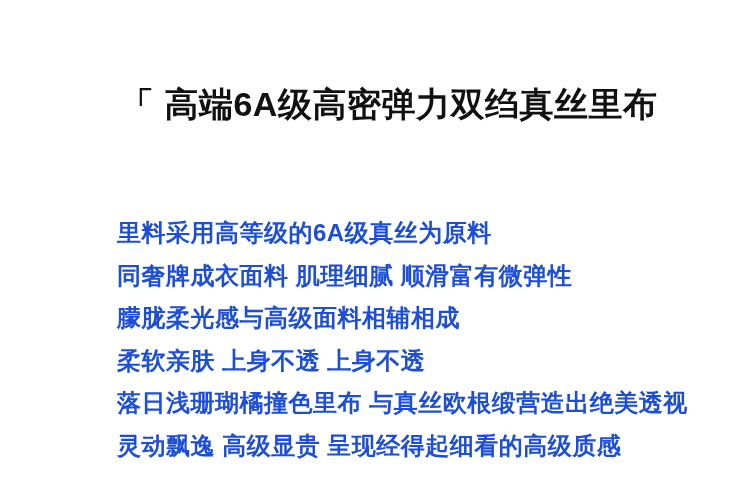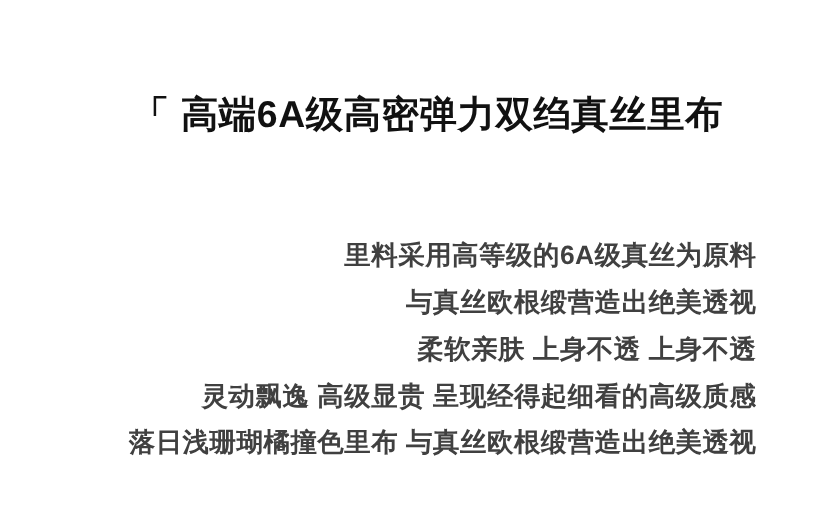--- a/index.html
+++ b/index.html
@@ -7,21 +7,20 @@
     padding: 0;
     background: #ffffff;
   }
   .canvas {
     position: relative;
     width: 750px;
     height: 479px;
     background: #ffffff;
     overflow: hidden;
     font-family: "Liberation Sans", "DejaVu Sans", sans-serif;
-    text-align: right;
   }
   .title-block {
     position: absolute;
     left: 120px;
     top: 78px;
     color: #111111;
     font-size: 34px;
     font-weight: 800;
     line-height: 53px;
     letter-spacing: 0.5px;
@@ -31,21 +30,21 @@
     display: block;
   }
   .title-line-2 {
     display: block;
     margin-left: 163px;
   }
   .body-block {
     position: absolute;
     left: 117px;
     top: 212px;
-    color: #404040;
+    color: #1d4ed8;
     font-size: 24px;
     font-weight: 600;
     line-height: 42.5px;
     letter-spacing: 0.5px;
     white-space: nowrap;
   }
   .body-line {
     margin: 0;
     padding: 0;
   }
@@ -54,19 +53,20 @@
 <body>
 
 <div class="canvas">
 
   <div class="title-block">
     <span class="title-line-1">「 高端6A级高密弹力双绉真丝里布</span>
   </div>
 
   <div class="body-block">
     <p class="body-line">里料采用高等级的6A级真丝为原料</p>
-    <p class="body-line">与真丝欧根缎营造出绝美透视</p>
+    <p class="body-line">同奢牌成衣面料 肌理细腻 顺滑富有微弹性</p>
+    <p class="body-line">朦胧柔光感与高级面料相辅相成</p>
     <p class="body-line">柔软亲肤 上身不透 上身不透</p>
+    <p class="body-line">落日浅珊瑚橘撞色里布 与真丝欧根缎营造出绝美透视</p>
     <p class="body-line">灵动飘逸 高级显贵 呈现经得起细看的高级质感</p>
-    <p class="body-line">落日浅珊瑚橘撞色里布 与真丝欧根缎营造出绝美透视</p>
   </div>
 
 </div>
 
 </body></html>

